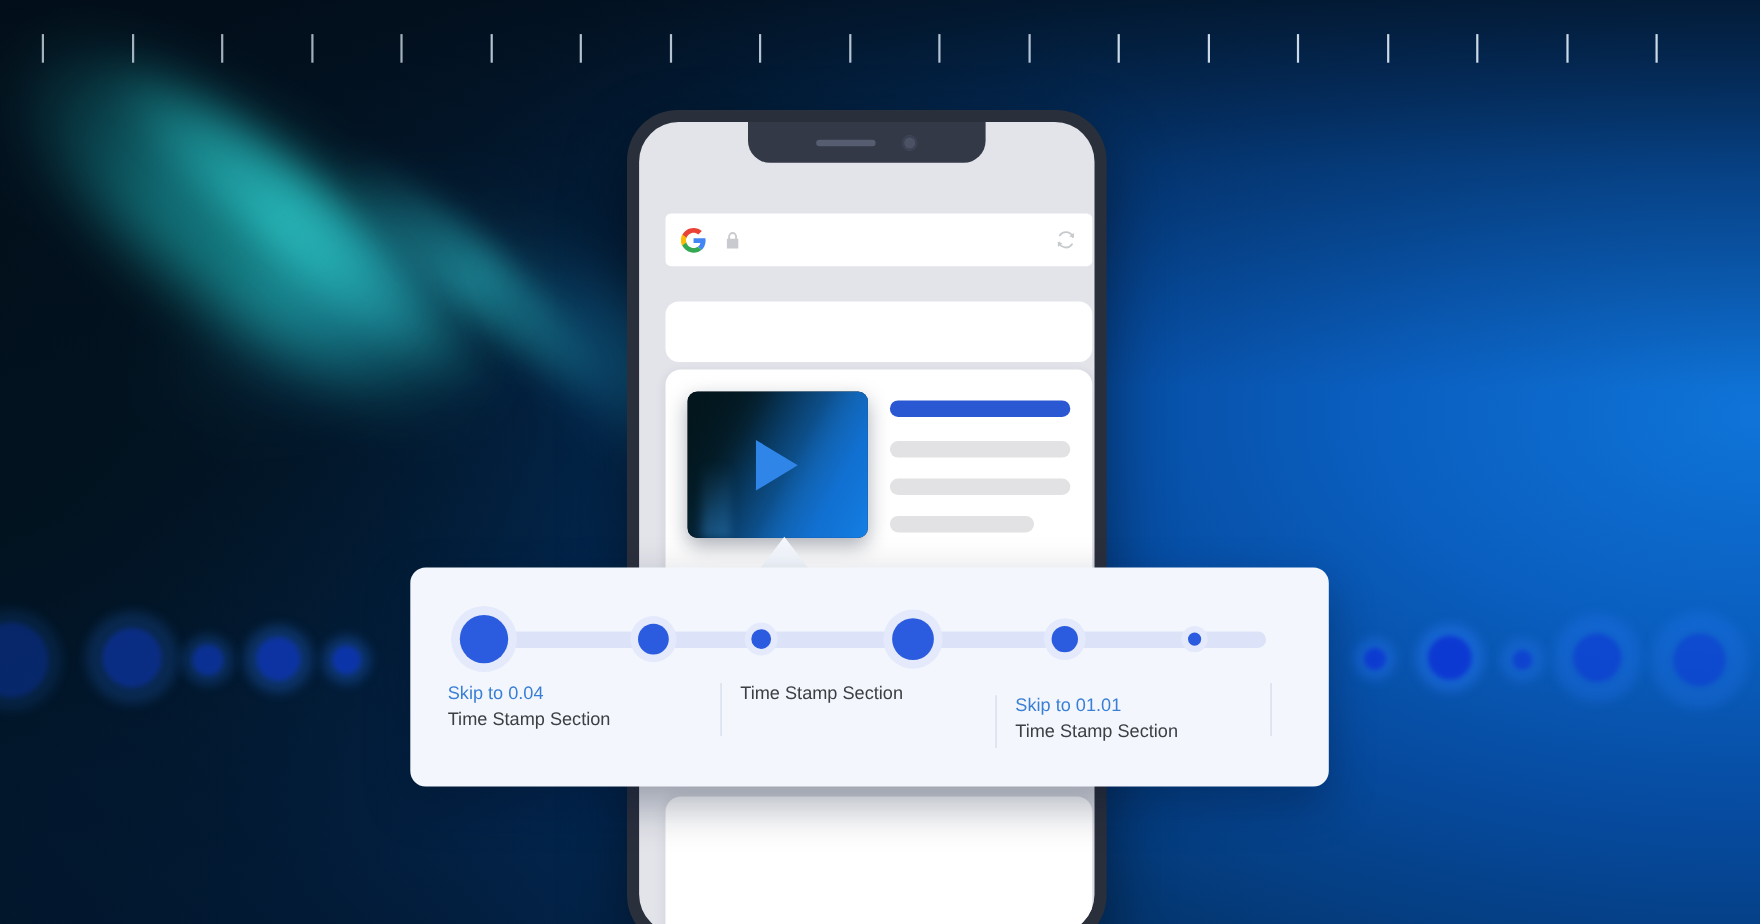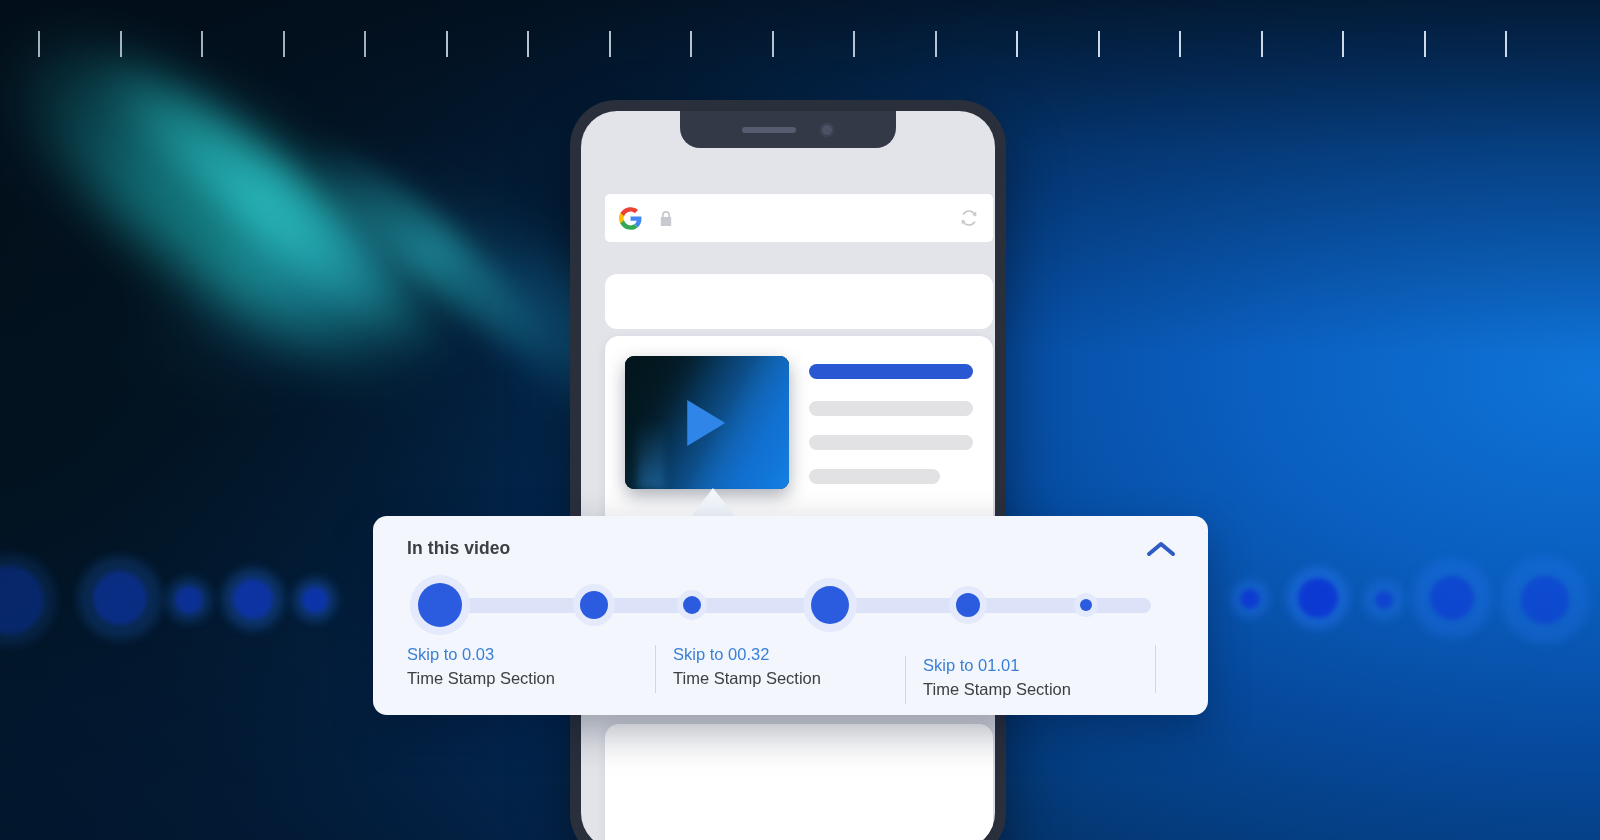--- a/index.html
+++ b/index.html
@@ -323,26 +323,20 @@
       </div>
     </div>
 
     <div id="bottom-card"></div>
   </div>
 </div>
 
 <div id="pointer"></div>
 
 <div id="panel">
-  <div id="panel-head">
-    <div id="panel-title">In this video</div>
-    <svg id="collapse-btn" viewBox="0 0 34 24">
-      <path fill="none" stroke="#2f5bc4" stroke-width="4" stroke-linecap="round" stroke-linejoin="round" d="M5 16 L17 6 L29 16"></path>
-    </svg>
-  </div>
 
   <div id="timeline">
     <div id="track"></div>
   <div class="node" style="left: 33px; width: 60px; height: 60px;">
         <div class="halo" style="width: 60px; height: 60px; background: rgb(228, 233, 251);"></div>
         <div class="dot" style="width: 44px; height: 44px; background: rgb(43, 92, 224);"></div>
       </div>
       <div class="node" style="left: 186.576px; width: 42px; height: 42px;">
         <div class="halo" style="width: 42px; height: 42px; background: rgb(228, 233, 251);"></div>
         <div class="dot" style="width: 28px; height: 28px; background: rgb(43, 92, 224);"></div>
@@ -360,26 +354,25 @@
         <div class="dot" style="width: 24px; height: 24px; background: rgb(43, 92, 224);"></div>
       </div>
       <div class="node" style="left: 678.588px; width: 24px; height: 24px;">
         <div class="halo" style="width: 24px; height: 24px; background: rgb(228, 233, 251);"></div>
         <div class="dot" style="width: 12px; height: 12px; background: rgb(43, 92, 224);"></div>
       </div>
     </div>
 
   <div id="stamps">
       <div class="stamp first" style="width: 248px;">
-        <div class="skip-link" style="color: rgb(58, 127, 213);">Skip to 0.03</div>
+        <div class="skip-link" style="color: rgb(58, 127, 213);">Skip to 0.04</div>
         <div class="stamp-label">Time Stamp Section</div>
       </div>
       <div class="stamp" style="width: 250px;">
         <div class="divider"></div>
-        <div class="skip-link" style="color: rgb(58, 127, 213);">Skip to 00.32</div>
         <div class="stamp-label">Time Stamp Section</div>
       </div>
       <div class="stamp" style="width: 250px; margin-top: 11px;">
         <div class="divider"></div>
         <div class="skip-link" style="color: rgb(58, 127, 213);">Skip to 01.01</div>
         <div class="stamp-label">Time Stamp Section</div>
       </div>
       <div class="stamp-tail">
         <div class="divider"></div>
       </div>

